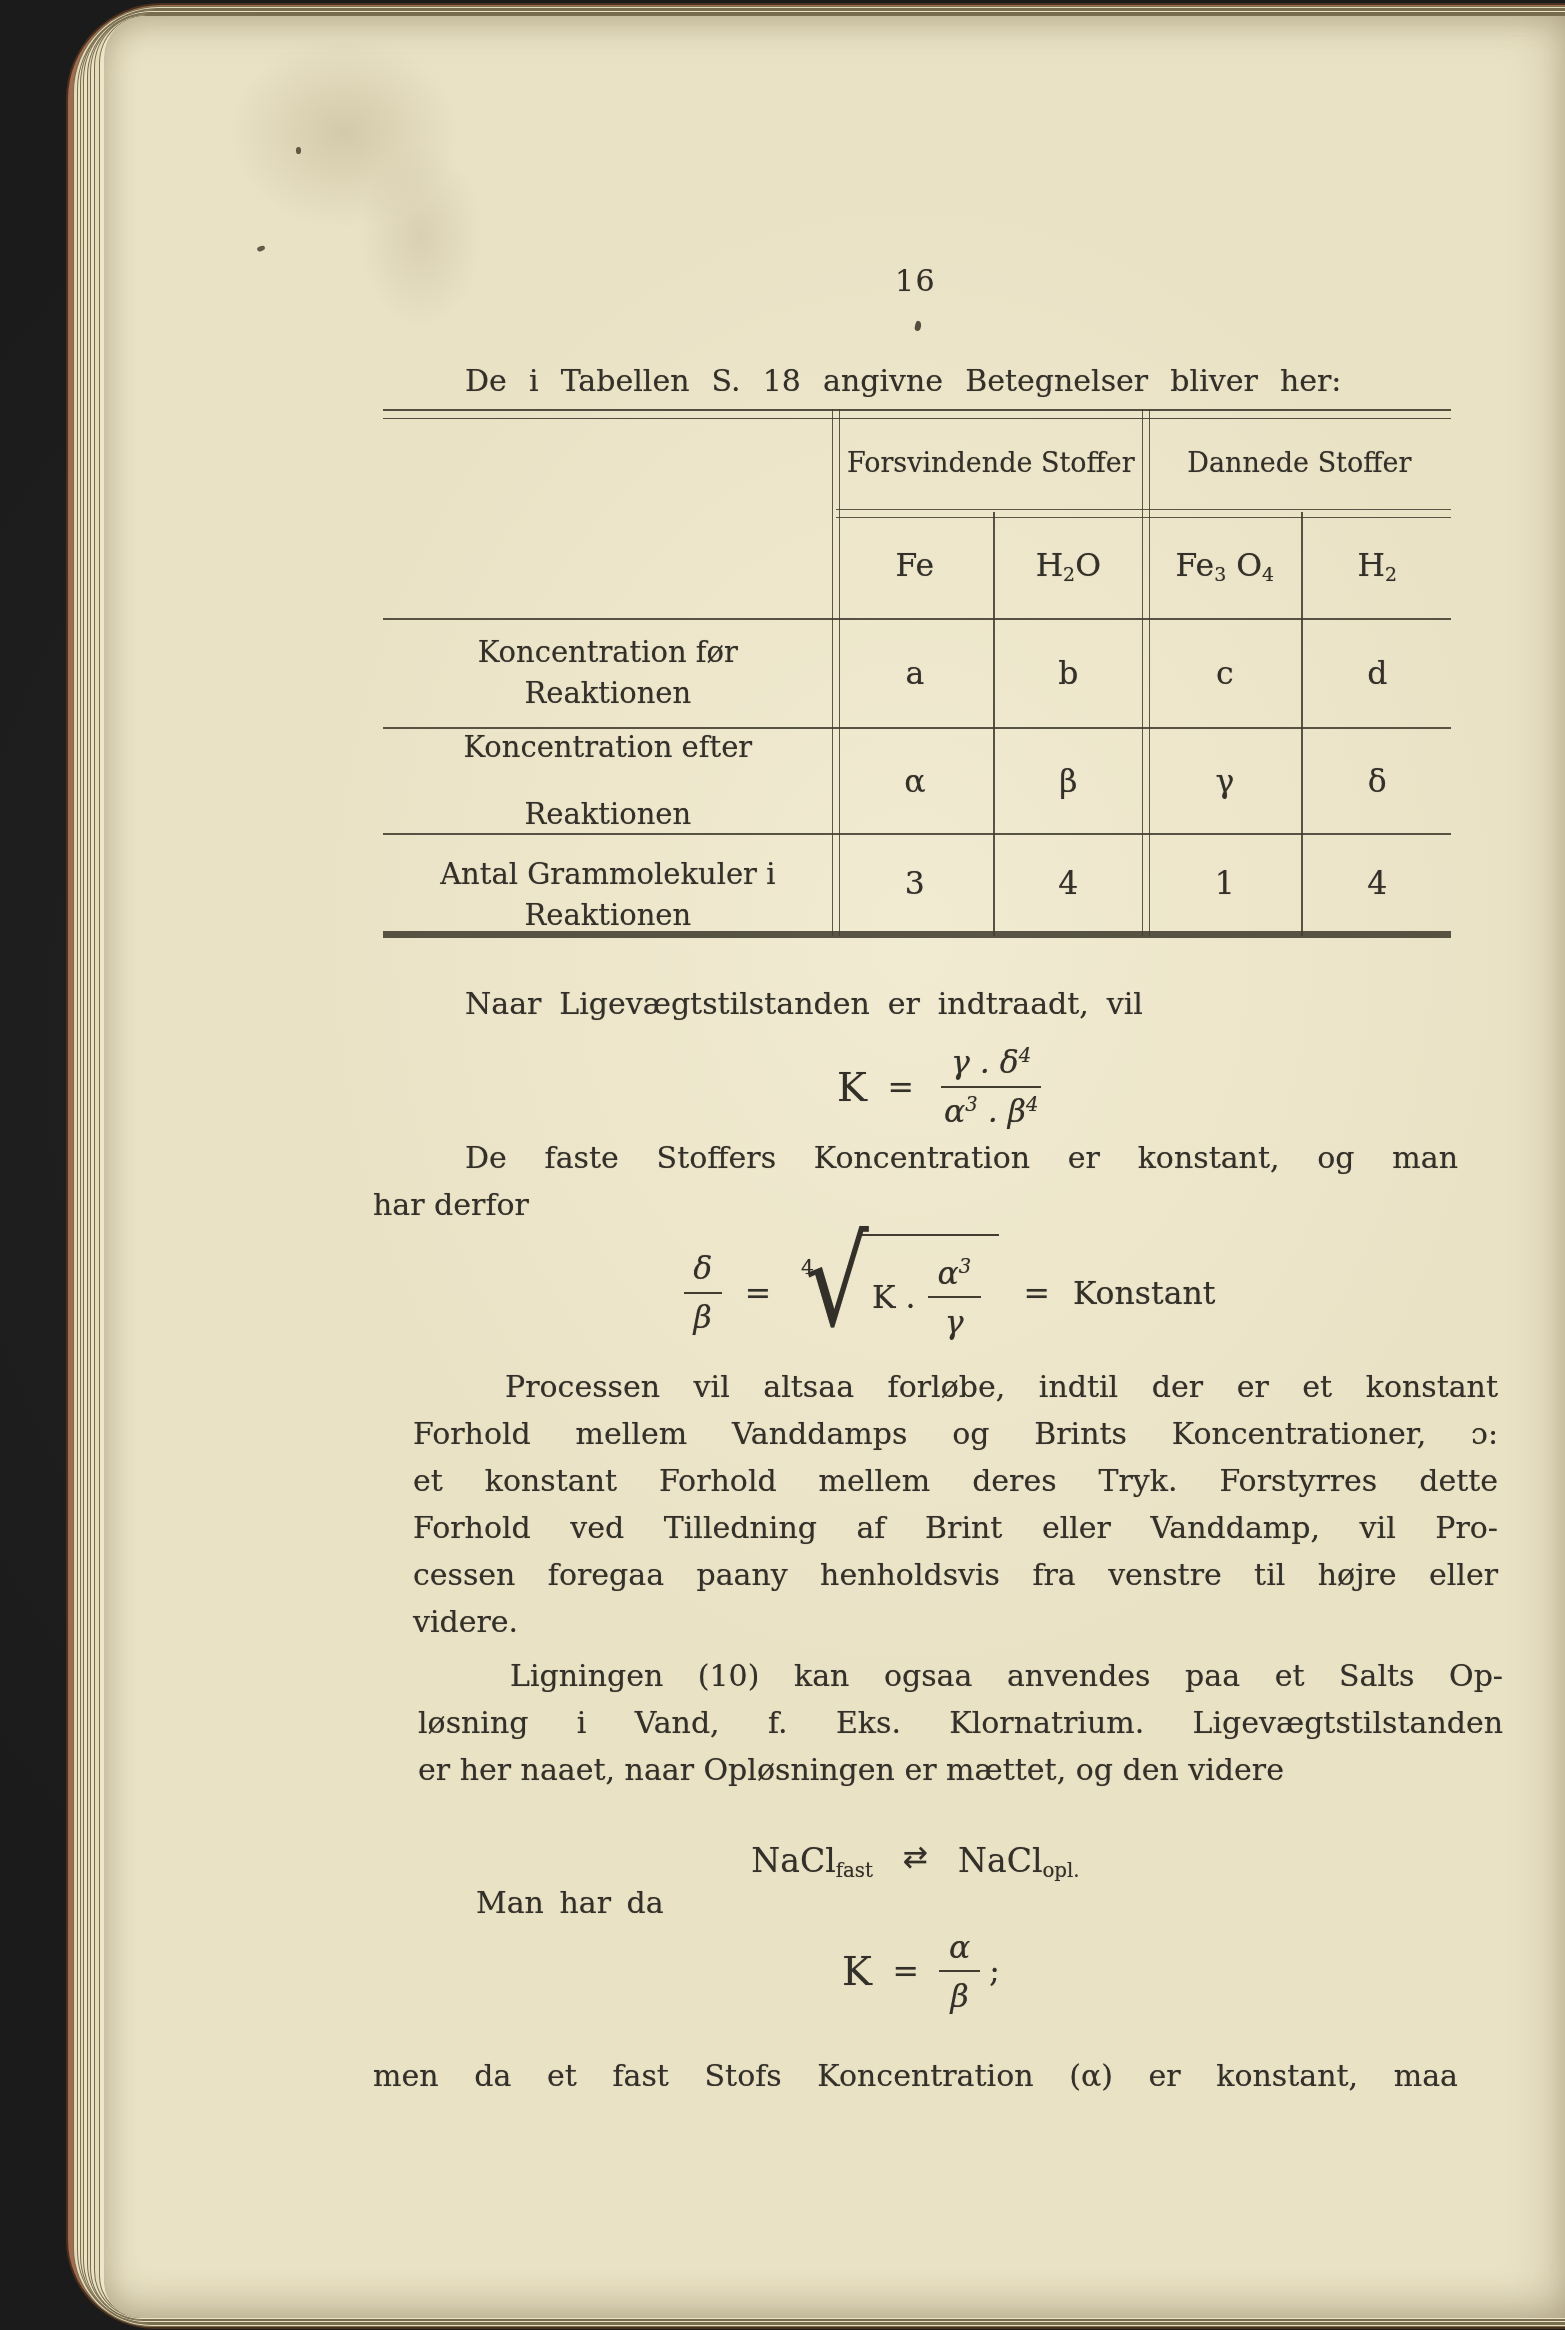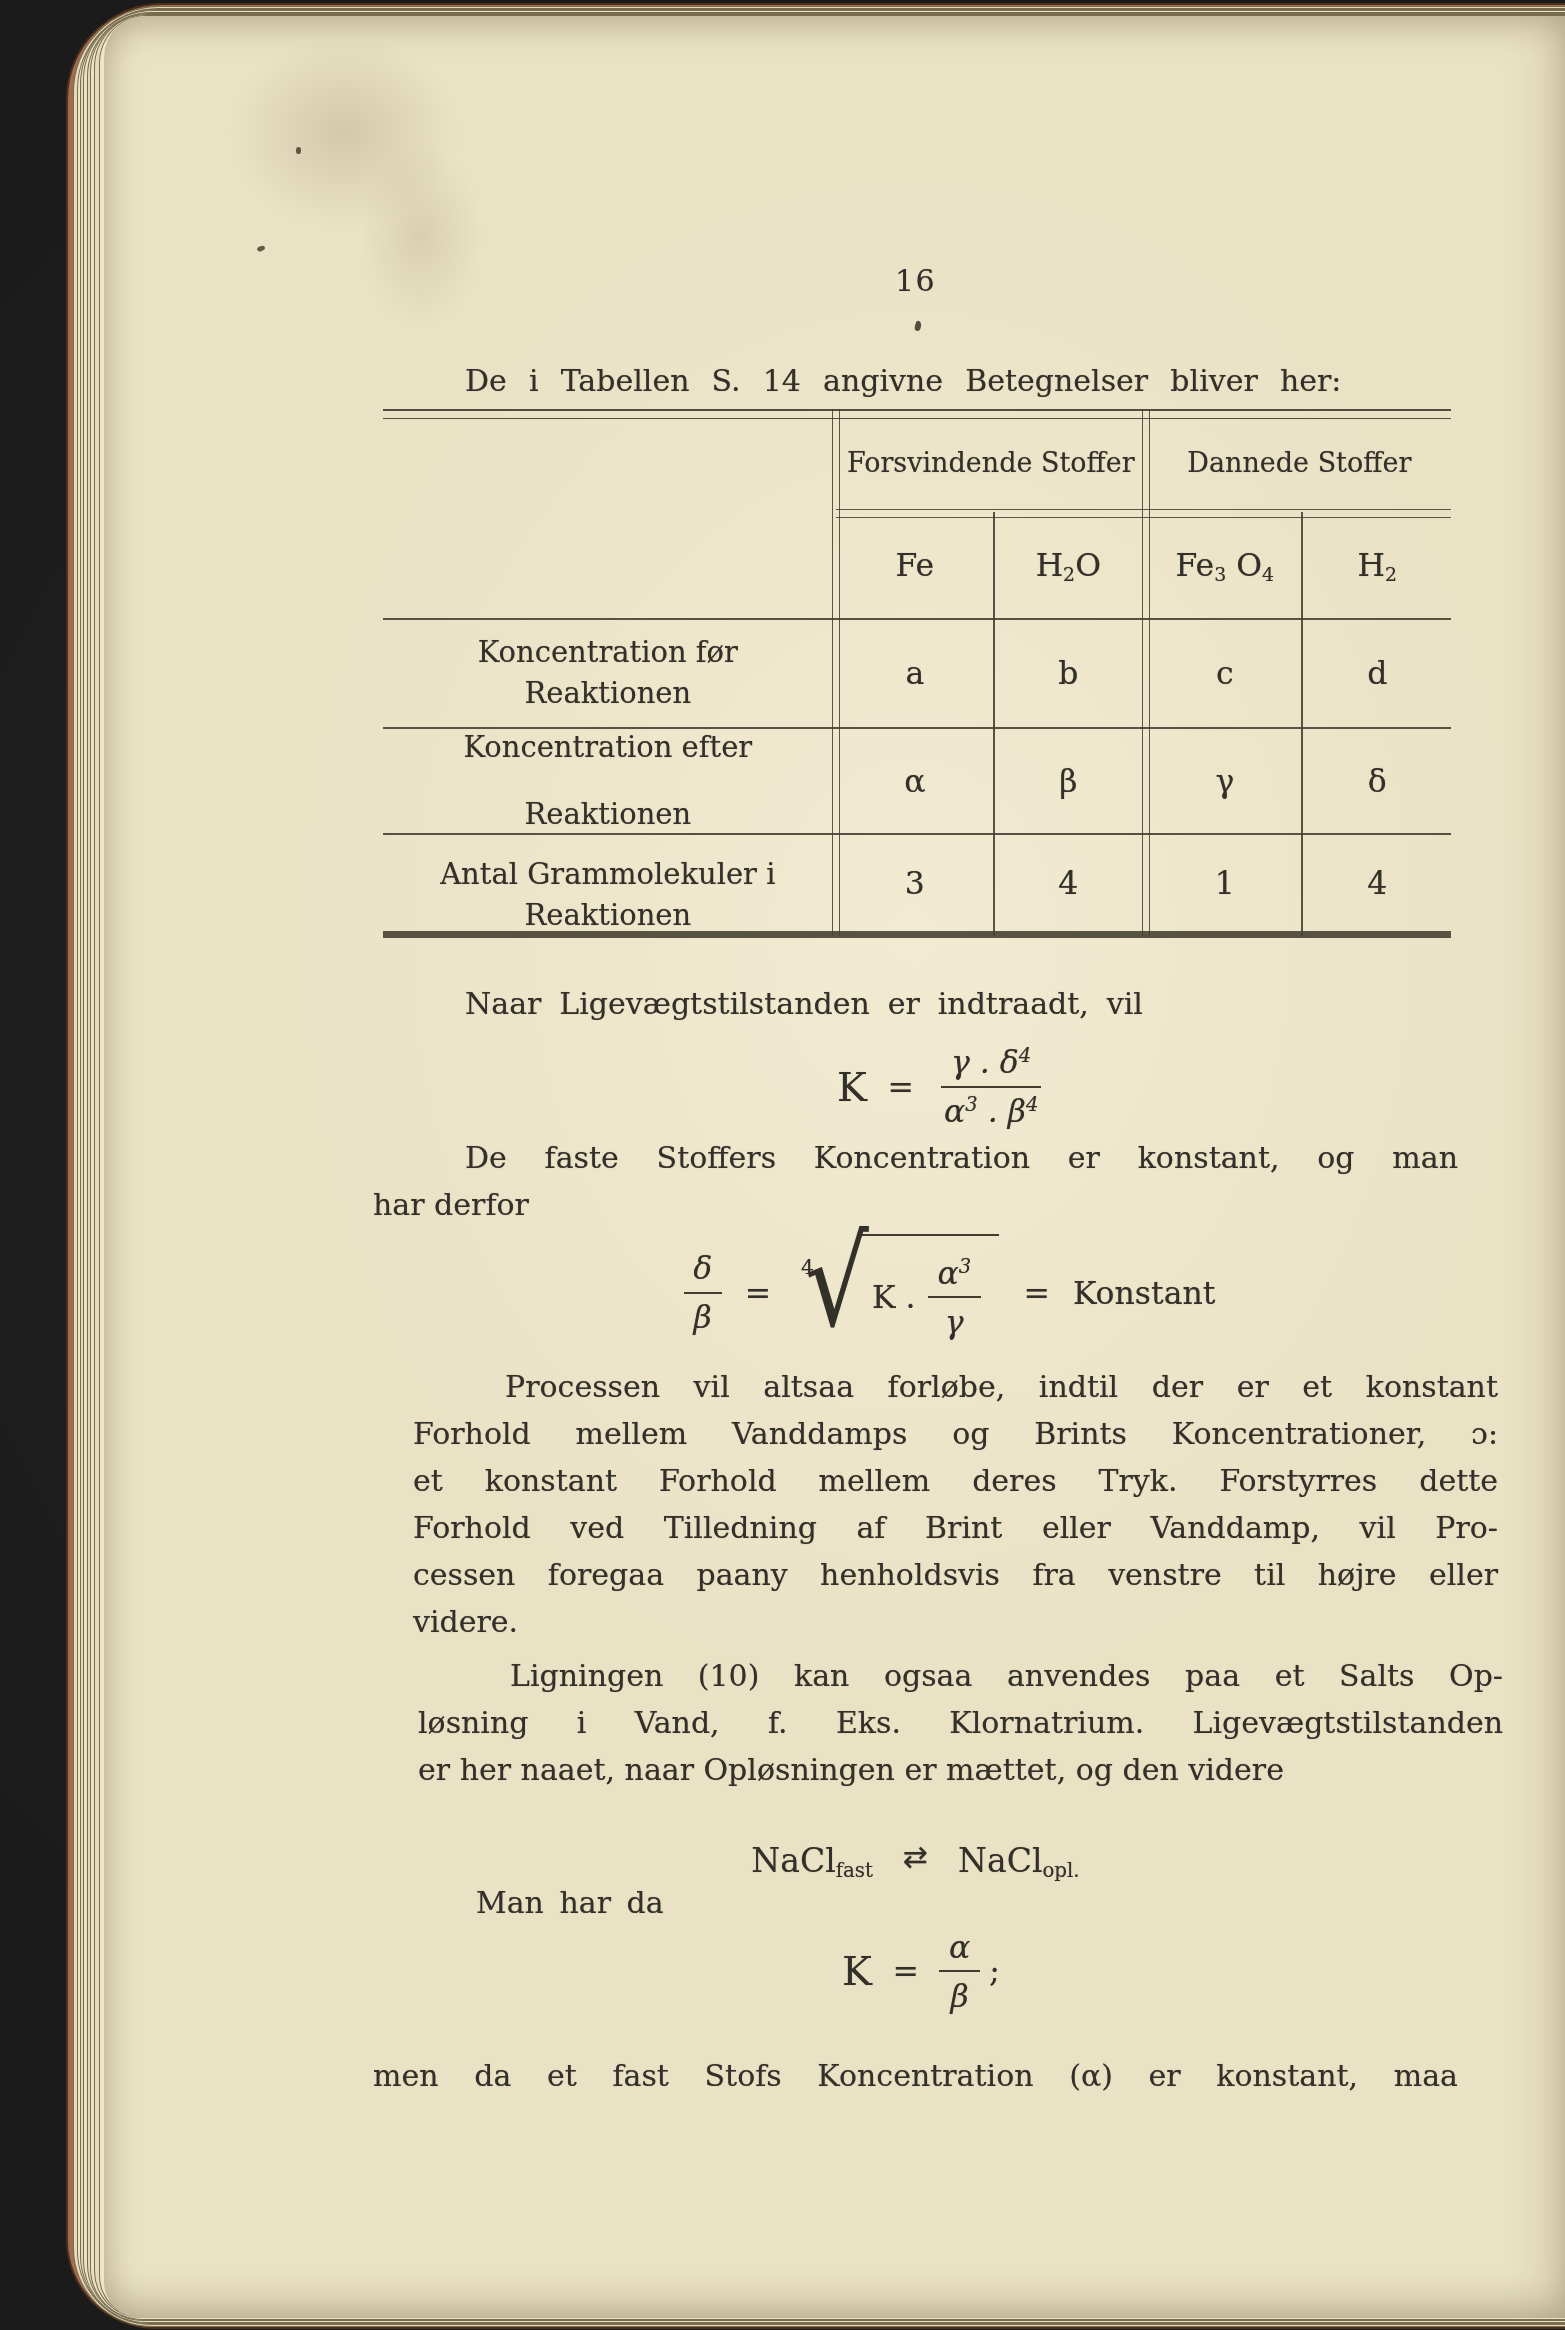--- a/index.html
+++ b/index.html
@@ -145,21 +145,21 @@
   <div class="page">
     <div class="stain"></div>
     <div class="speck sp1"></div>
     <div class="speck sp2"></div>
 
     <div class="text-col">
 
       <div class="abs pageno">16</div>
       <div class="ink-speck"></div>
 
-      <div class="abs heading">De i Tabellen S. 14 angivne Betegnelser bliver her:</div>
+      <div class="abs heading">De i Tabellen S. 18 angivne Betegnelser bliver her:</div>
 
       <div class="book-table">
         <div class="rule h-top"></div>
         <div class="rule h-group"></div>
         <div class="rule rl h-sub"></div>
         <div class="rule rl h-r1"></div>
         <div class="rule rl h-r2"></div>
         <div class="rule rl h-bot"></div>
         <div class="rule v-stub"></div>
         <div class="rule v-group"></div>

